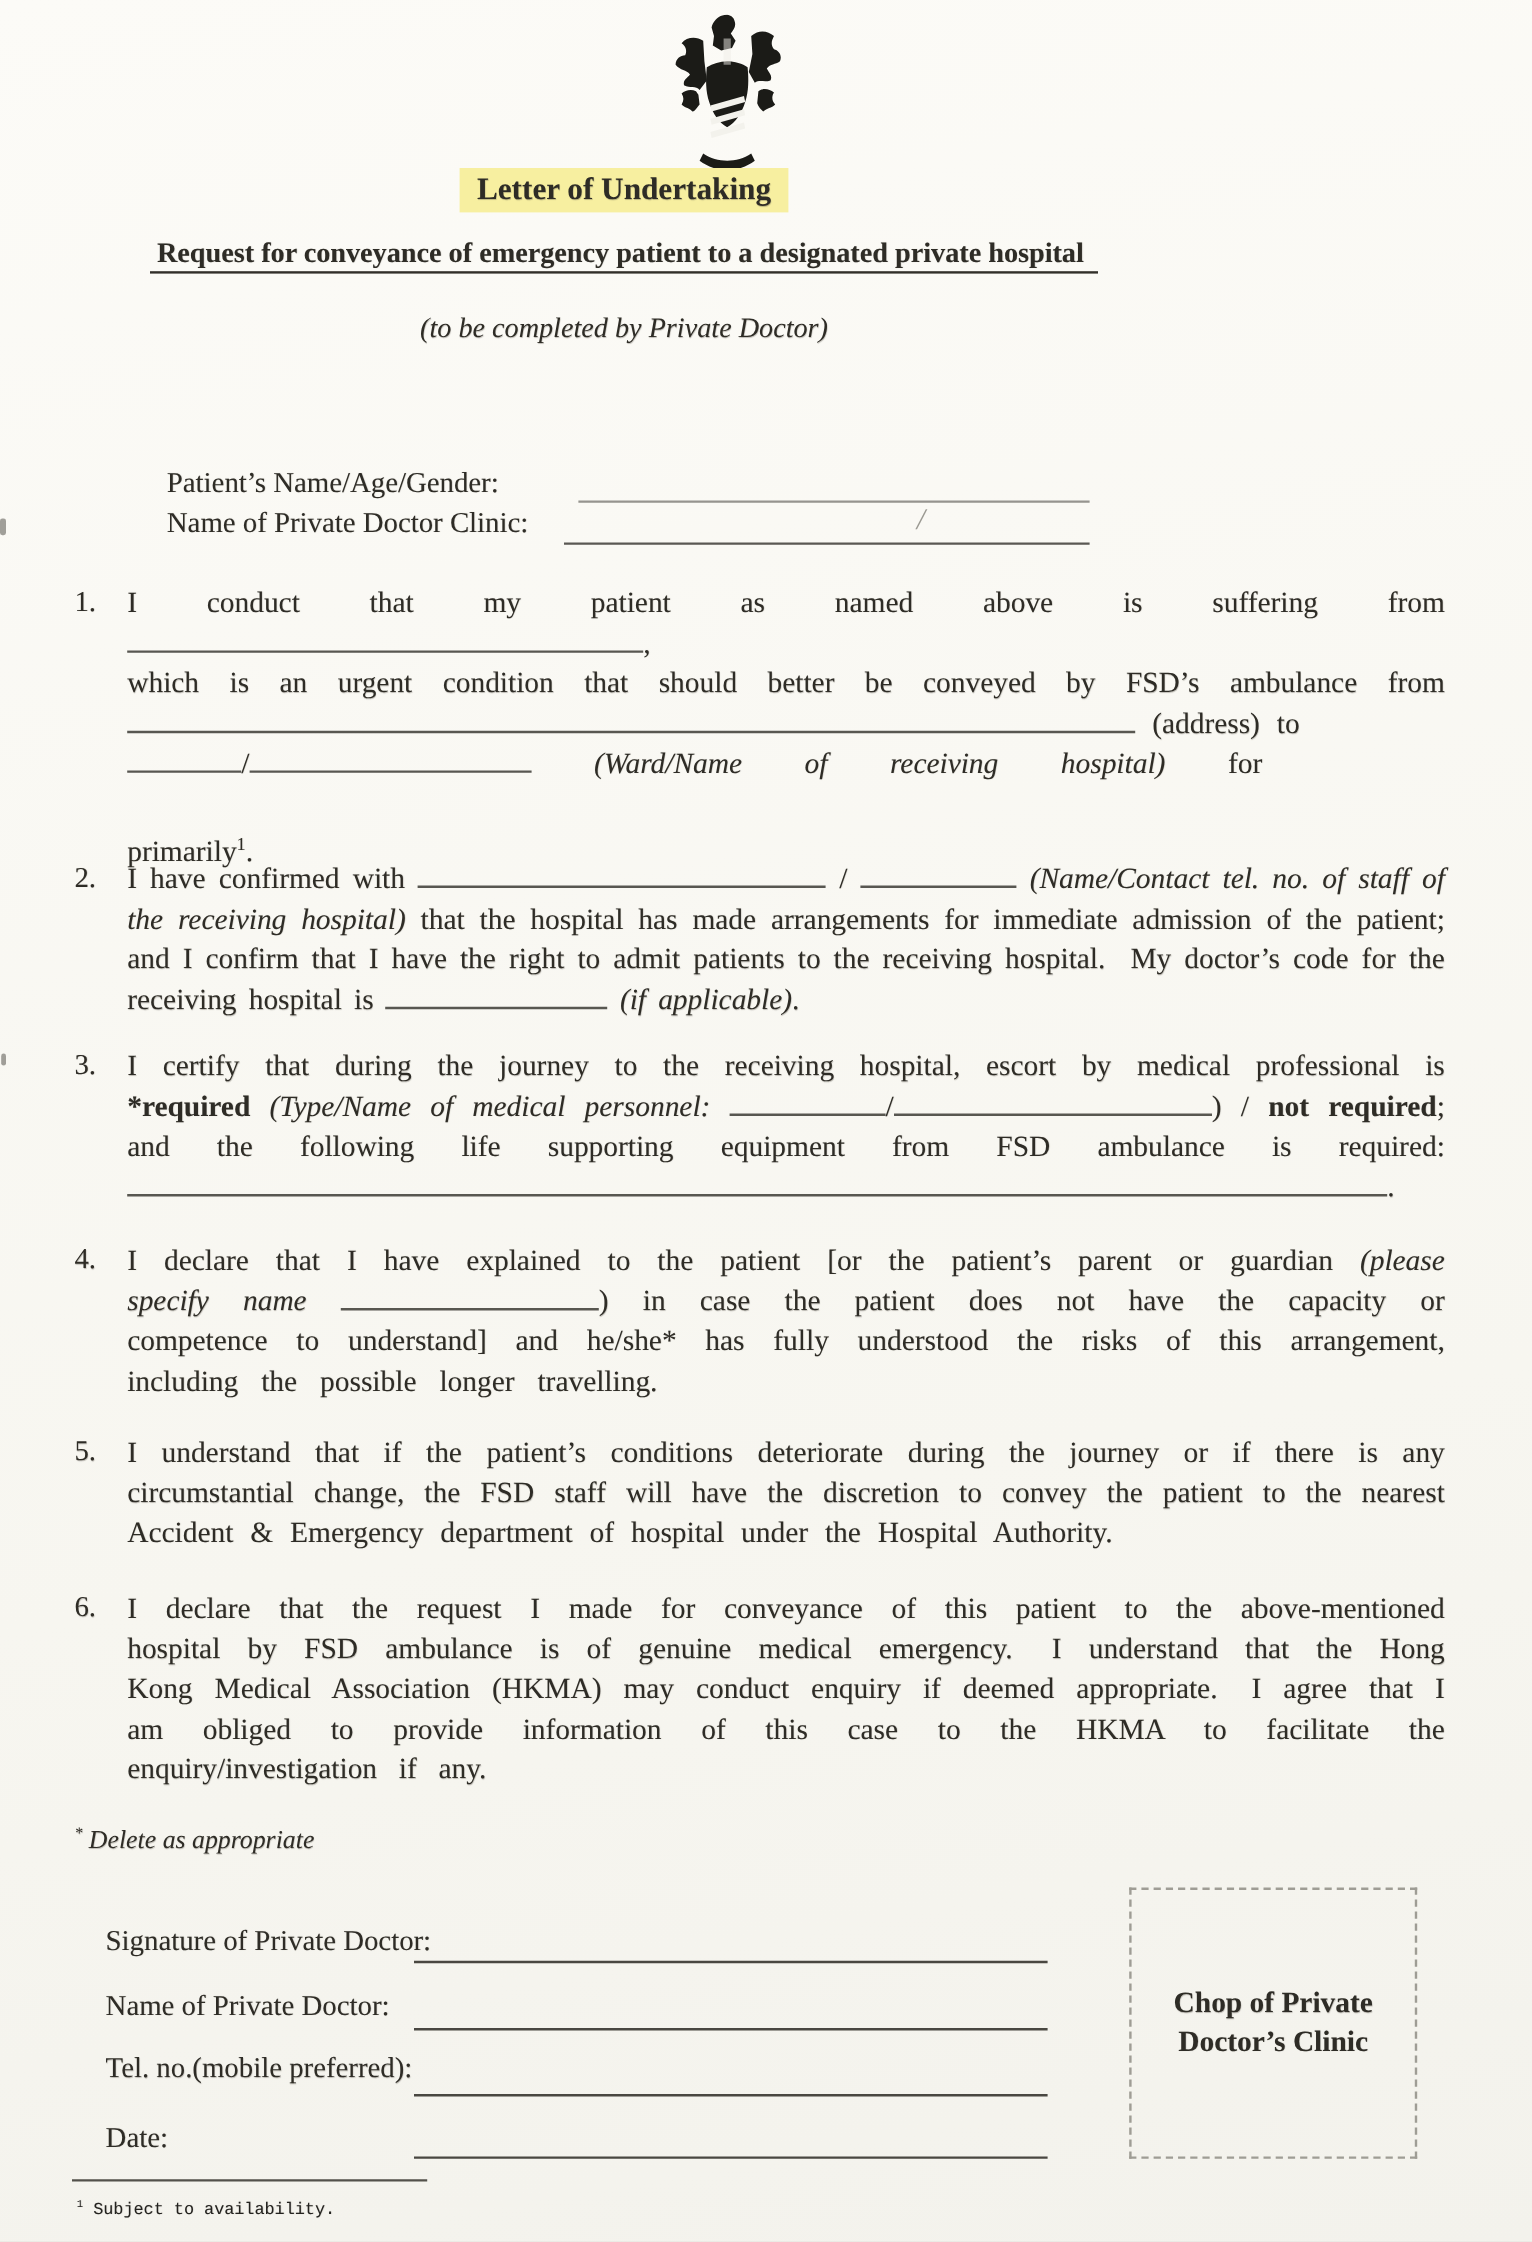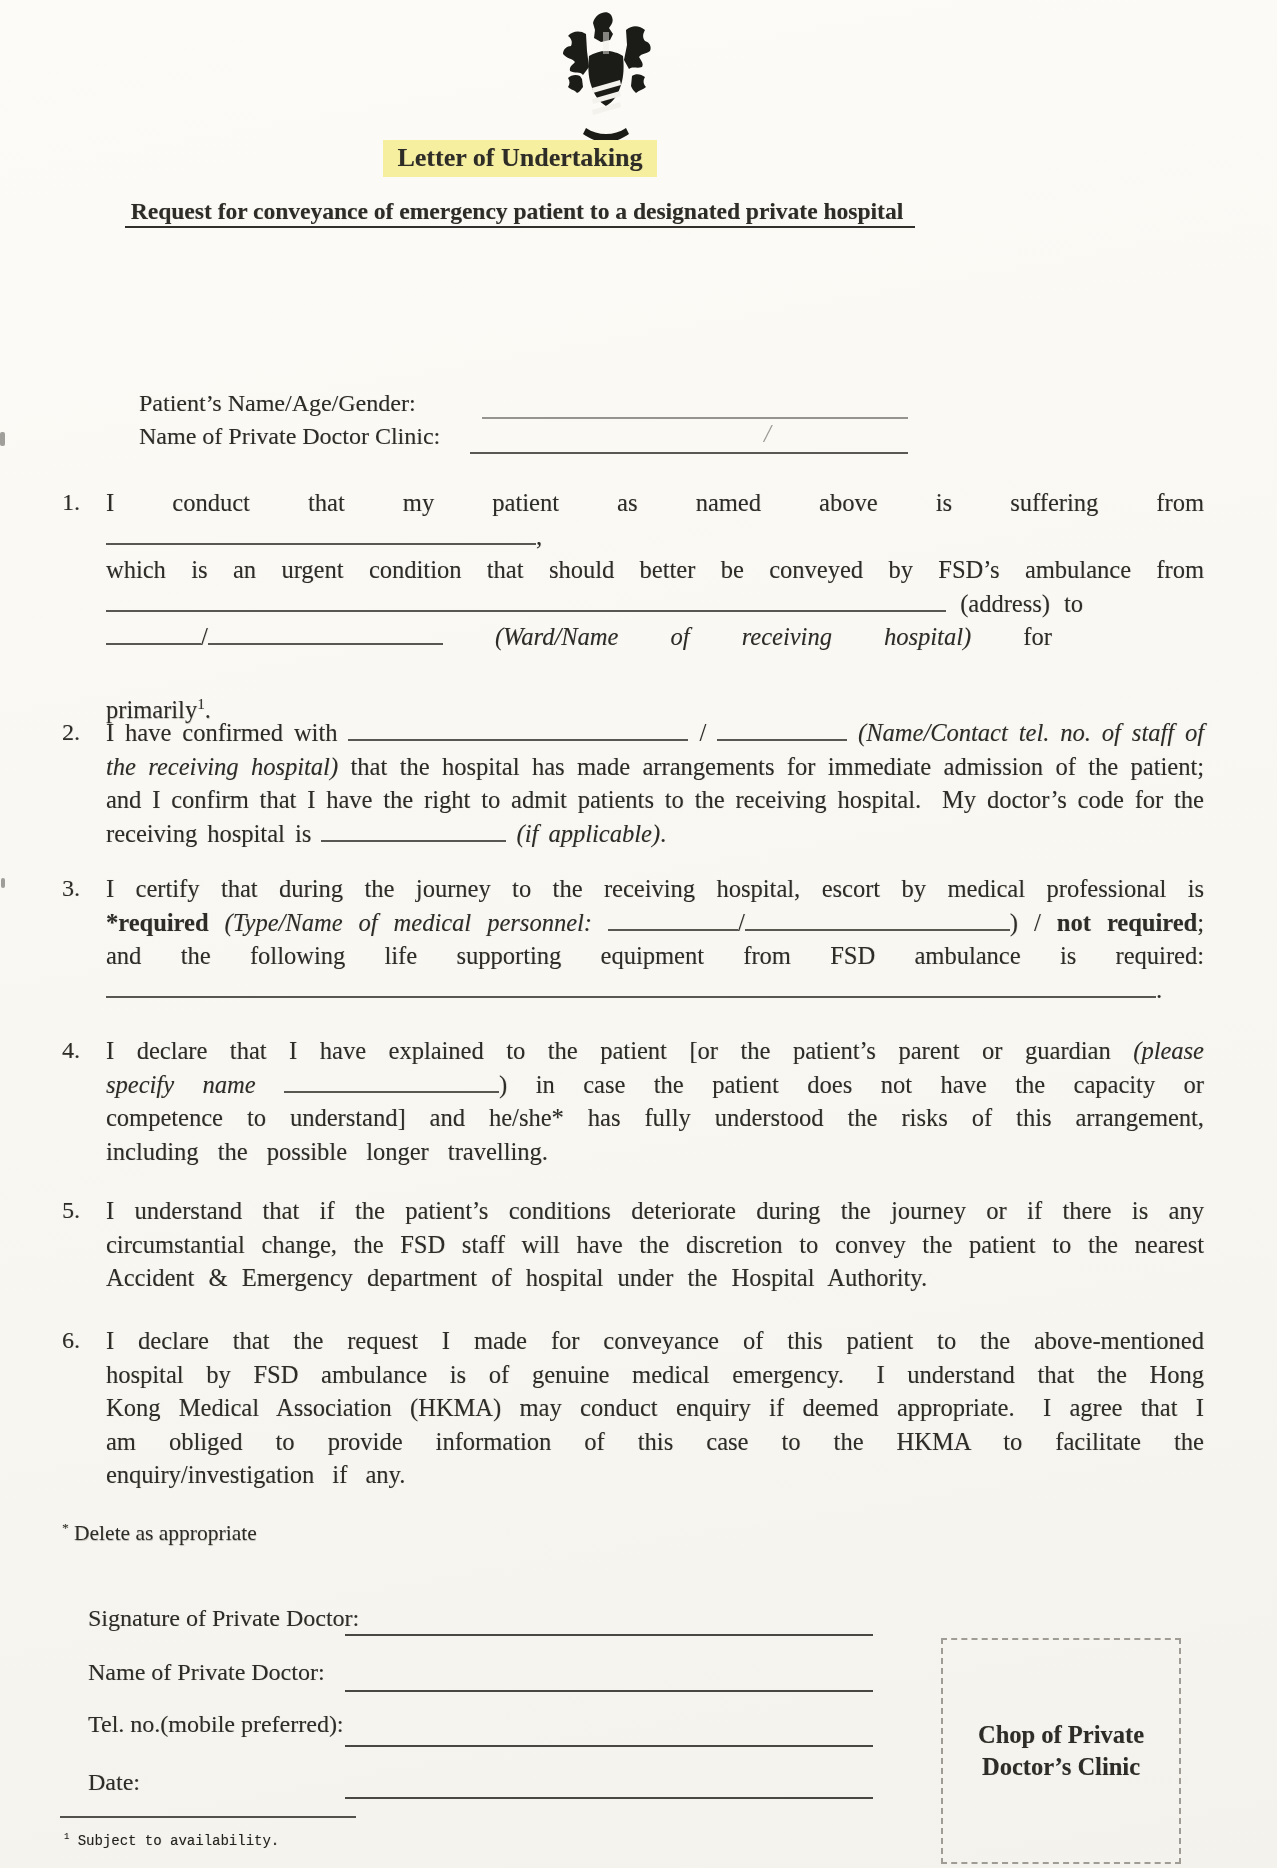--- a/index.html
+++ b/index.html
@@ -31,26 +31,26 @@
   .c2 .cbody{word-spacing:4px;}
   .c4 .cbody{word-spacing:13px;}
   .c6 .cbody{word-spacing:12px;}
   .ws46{word-spacing:46px;}
   .ws40{word-spacing:38px;}
   .g{margin-left:10px;}
   .blank{display:inline-block;height:3px;border-bottom:2.2px solid rgba(48,46,40,0.8);}
   .w95{width:95px}.w130{width:130px}.w185{width:185px}.w215{width:215px}.w235{width:235px}
   .w265{width:265px}.w320{width:320px}.w340{width:340px}.w430{width:430px}.w840{width:840px}.w1050{width:1050px}
   sup{font-size:62%;}
-  .delnote{position:absolute;left:62px;top:1520px;font-size:21.5px;}
+  .delnote{position:absolute;left:62px;top:1520px;font-size:21.5px;font-style:italic;}
   .flabel{position:absolute;left:88px;font-size:24px;}
   .f1{top:1605px}.f2{top:1659px}.f3{top:1711px}.f4{top:1769px}
   .fline{position:absolute;left:345px;width:528px;height:0;border-bottom:2.4px solid rgba(42,40,34,0.85);}
   .fl1{top:1634px}.fl2{top:1690px}.fl3{top:1745px}.fl4{top:1797px}
-  .chop{position:absolute;left:941px;top:1638px;width:236px;height:222px;
+  .chop{position:absolute;left:941px;top:1573px;width:236px;height:222px;
     border:2px dashed rgba(75,72,62,0.5);display:flex;flex-direction:column;
     align-items:center;justify-content:center;font-weight:bold;font-size:24.5px;line-height:32px;text-align:center;}
   .sep{position:absolute;left:60px;top:1816px;width:296px;border-top:2.6px solid rgba(42,40,34,0.8);}
   .footnote{position:absolute;left:64px;top:1832px;font-family:Liberation Mono, monospace;font-size:14px;color:#23221f;}
   .smudge{position:absolute;background:rgba(50,48,42,0.45);border-radius:2px;}
   .sm1{left:0;top:432px;width:5px;height:14px;}
   .sm2{left:1px;top:878px;width:4px;height:10px;}
 </style>
 </head>
 <body>
@@ -74,20 +74,21 @@
       <path d="M36 98l28-8 1 5-28 8z"></path>
     </g>
   </svg>
 
   <div class="hdr title-row">
     <span class="title-hl">Letter of Undertaking</span>
   </div>
   <div class="hdr sub s1">
     <span class="usub">Request for conveyance of emergency patient to a designated private hospital</span>
   </div>
+  <div class="hdr note">(to be completed by Private Doctor)</div>
 
 
   <div class="plabel p1">Patient’s Name/Age/Gender:</div>
   <div class="plabel p2">Name of Private Doctor Clinic:</div>
   <div class="pline pl1"></div>
   <div class="pline pl2"></div>
   <div class="strayslash">/</div>
 
   <div class="clause c1">
     <span class="num">1.</span>

